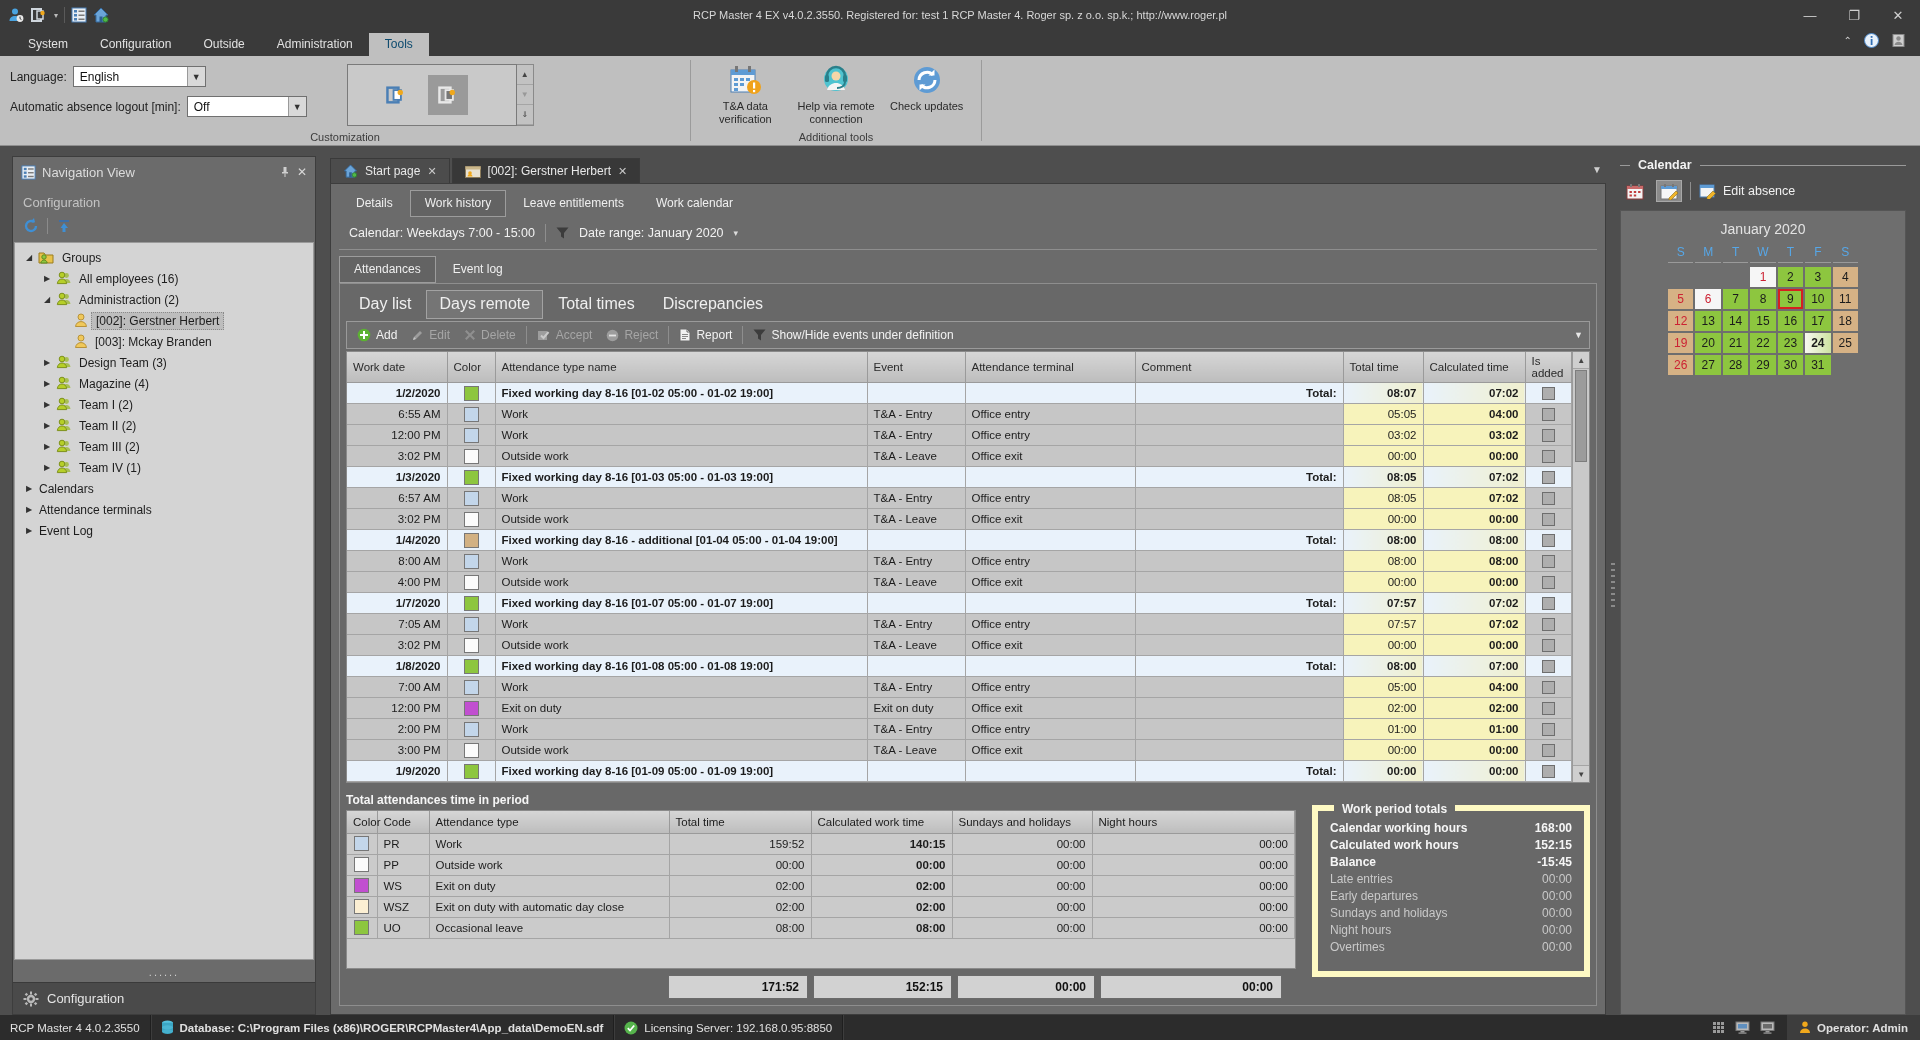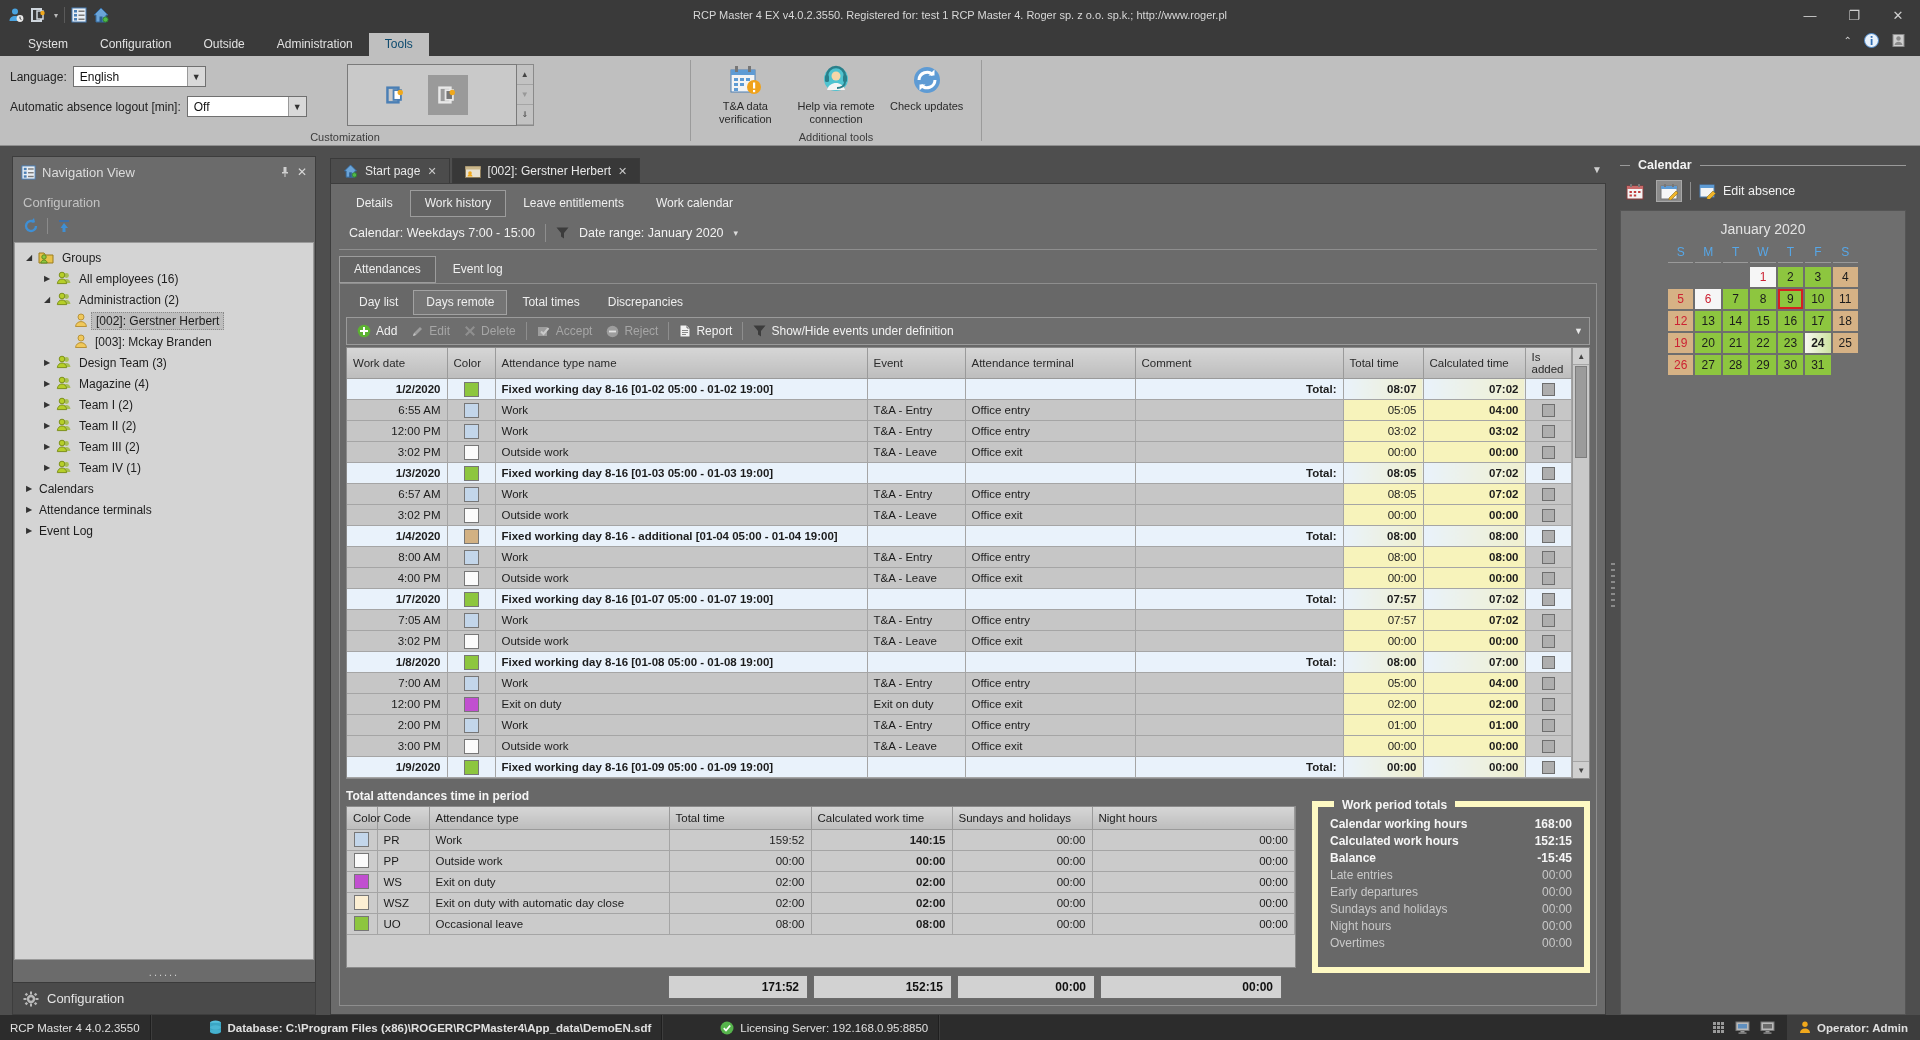--- a/index.html
+++ b/index.html
@@ -74,21 +74,21 @@
   .stab { padding:5px 14px 6px; color:#efefef; font-size:12px; border:1px solid transparent; }
   .stab.active { border-color:#9c9c9c; background:#636363; }
   .calbar { height:33px; display:flex; align-items:center; gap:10px; padding:0 10px; border-bottom:1px solid #8e8e8e; color:#f2f2f2; font-size:12.5px; }
   .calbar .vline { width:1px; height:18px; background:#8e8e8e; }
   .calbar .dd { font-size:9px; color:#dcdcdc; }
 
   .att-panel { flex:1; margin-top:6px; display:flex; flex-direction:column; min-height:0; }
   .view-tabs { display:flex; gap:2px; }
   .inner { flex:1; border:1px solid #8e8e8e; background:#686868; padding:6px; display:flex; flex-direction:column; min-height:0; }
   .detail-tabs { display:flex; gap:2px; }
-  .dtab { padding:4px 12px 5px; color:#efefef; font-size:12px; border:1px solid transparent; }
+  .dtab { padding:4px 12px 5px; color:#efefef; font-size:16px; border:1px solid transparent; }
   .dtab.active { border-color:#a2a2a2; background:#757575; }
 
   .toolbar { height:28px; margin-top:2px; border:1px solid #9a9a9a; display:flex; align-items:center; gap:6px; padding:0 6px; background:#6e6e6e; position:relative; }
   .tbtn { display:flex; align-items:center; gap:5px; color:#f2f2f2; font-size:12px; padding:2px 4px; }
   .tbtn.disabled { color:#a6a6a6; }
   .toolbar .sep { width:1px; height:18px; background:#8e8e8e; }
   .toolbar .enddd { position:absolute; right:6px; color:#e8e8e8; font-size:9px; }
 
   
   .grid-wrap { margin-top:2px; display:flex; border:1px solid #8a8a8a; background:#c4c4c4; }
@@ -144,21 +144,21 @@
   .cal-day { height:20px; display:flex; align-items:center; justify-content:center; font-size:12px; color:#1c1c1c; }
   .cal-day.e { background:transparent; }
   .cal-day.g { background:#8dc63f; }
   .cal-day.t { background:#d6b285; }
   .cal-day.ts { background:#d6b285; color:#cc2233; }
   .cal-day.h { background:#f6f6f6; color:#cc2233; }
   .cal-day.sel { background:#8dc63f; border:2px solid #d62020; }
   .cal-day.hl { background:linear-gradient(90deg,#f8f8f0,#cde3a0); font-weight:bold; }
 
   
-  .statusbar { height:25px; flex:0 0 25px; background:#2c2c2c; display:flex; align-items:center; font-size:11.5px; color:#e0e0e0;gap:48px; }
+  .statusbar { height:25px; flex:0 0 25px; background:#2c2c2c; display:flex; align-items:center; font-size:11.5px; color:#e0e0e0; }
   .sb-item { display:flex; align-items:center; gap:6px; padding:0 10px; height:100%; border-right:1px solid #1f1f1f; box-shadow:1px 0 0 #3d3d3d; }
   .sb-item.bold span { font-weight:bold; }
   .sb-right { margin-left:auto; display:flex; align-items:center; height:100%; }
   .sb-icons { display:flex; gap:10px; padding:0 12px; align-items:center; }
   .sb-operator { display:flex; align-items:center; gap:6px; background:#3d3d3d; height:100%; padding:0 12px; font-weight:bold; }
 </style>
 </head>
 <body>
 
 <div class="app">

